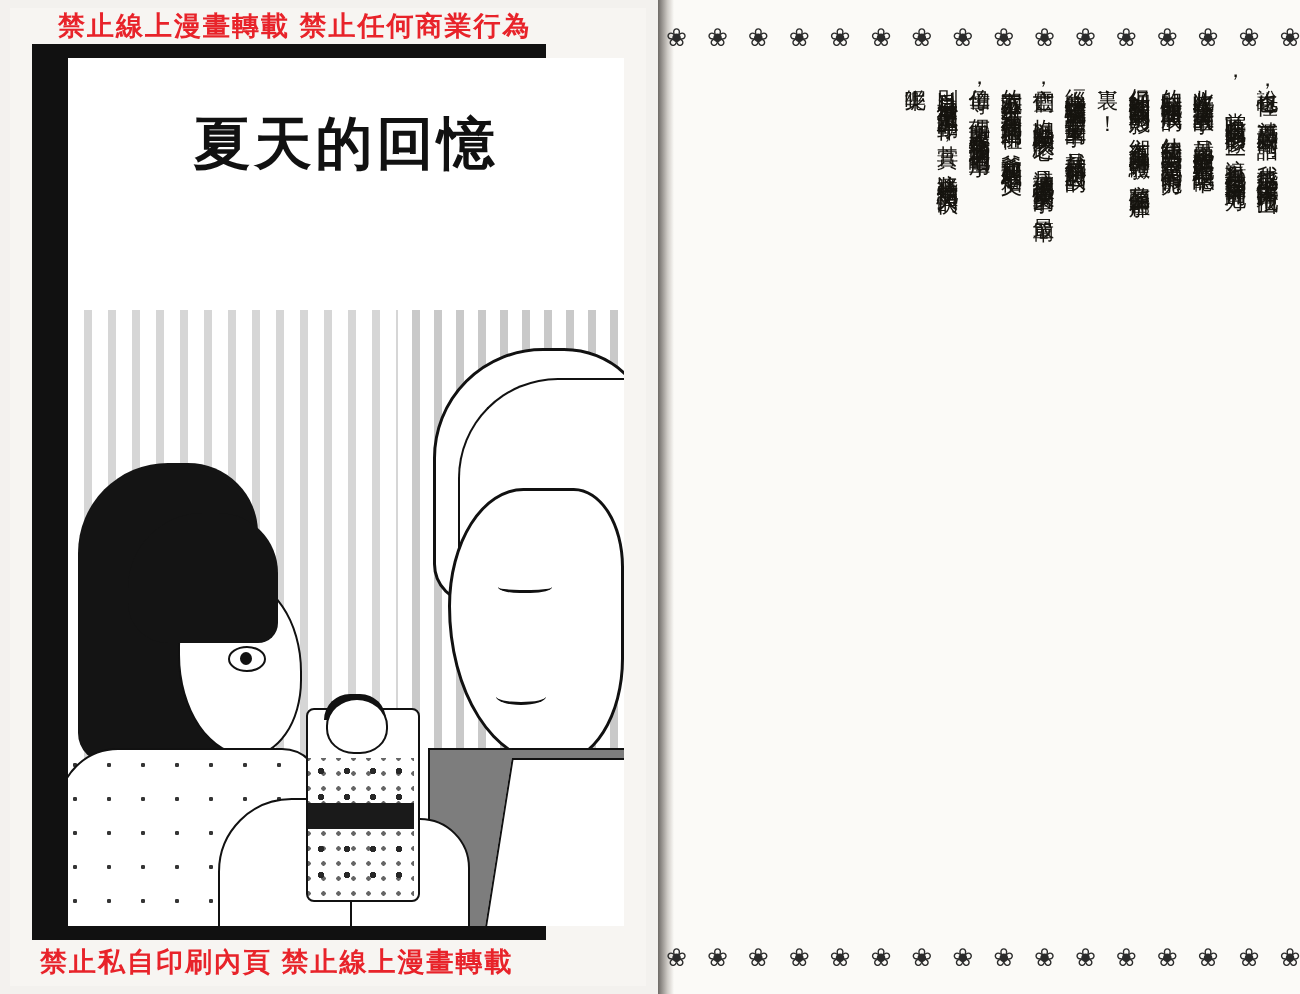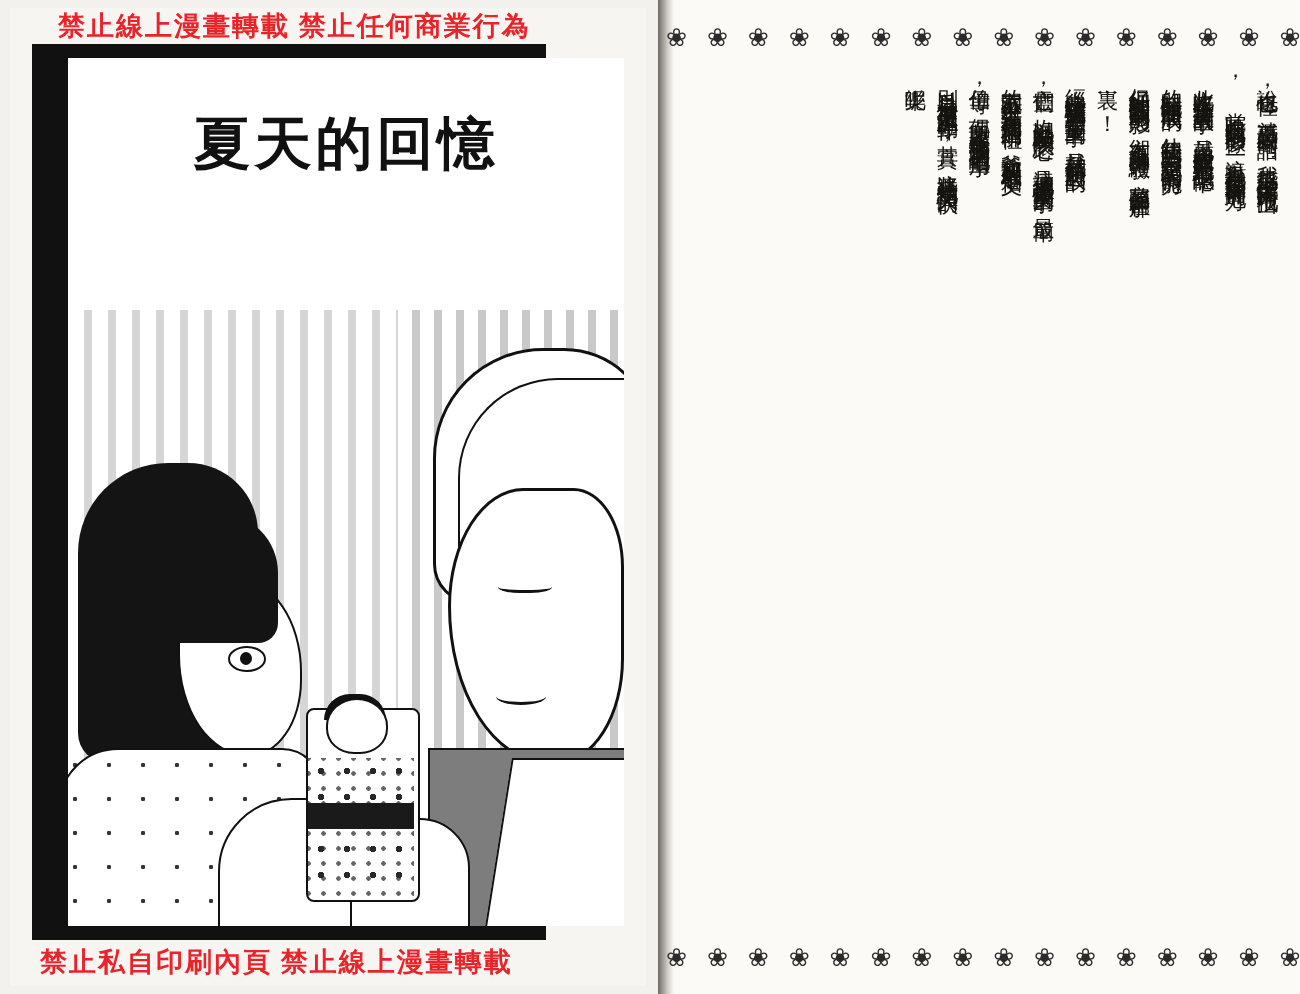--- a/index.html
+++ b/index.html
@@ -307,21 +307,21 @@
     top: 745px;
     width: 106px;
     height: 26px;
     background: #1a1a1a;
   }
 
   
   .wm {
     position: absolute;
     color: #e8232a;
-    font-family: Liberation Serif, serif;
+    font-family: Liberation Sans, sans-serif;
     font-weight: 700;
     letter-spacing: 2px;
     white-space: nowrap;
   }
   .wm-top {
     left: 58px;
     top: 8px;
     font-size: 27px;
   }
   .wm-bottom {

